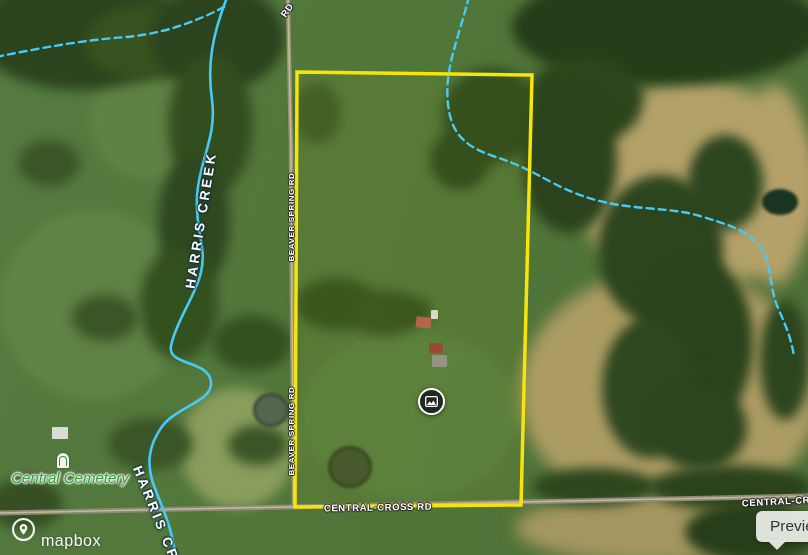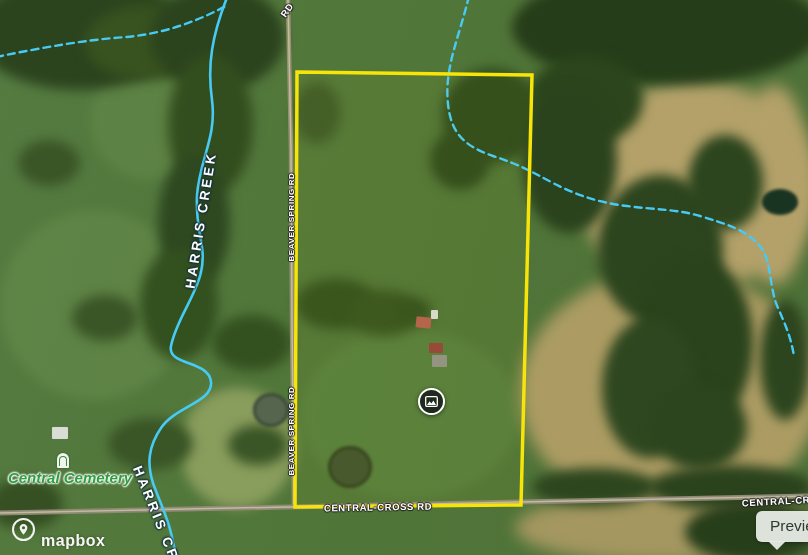--- a/index.html
+++ b/index.html
@@ -13,21 +13,21 @@
   .bld{position:absolute; filter:blur(.4px); border-radius:1px;}
   svg.lines{position:absolute; left:0; top:0; z-index:5;}
   .lbl{
     position:absolute; z-index:6; white-space:nowrap; color:#fff; font-weight:700;
     text-shadow:-1px 0 2px #15313c,1px 0 2px #15313c,0 -1px 2px #15313c,0 1px 2px #15313c;
   }
   .creek-lbl{font-size:13.5px; letter-spacing:3px;}
   .road-lbl{font-size:8px; letter-spacing:.6px;
     text-shadow:-1px 0 1px #222,1px 0 1px #222,0 -1px 1px #222,0 1px 1px #222;}
   .cem-lbl{
-    font-size:15px; font-style:italic; font-weight:700; color:#2f9e3f;
+    font-size:15px; font-style:italic; font-weight:400; color:#2f9e3f;
     text-shadow:-1px 0 2px #fff,1px 0 2px #fff,0 -1px 2px #fff,0 1px 2px #fff;
   }
   .cc{transform:translate(-50%,-50%);}
   .marker{
     position:absolute; z-index:7; width:27px; height:27px; border-radius:50%;
     background:rgba(14,17,20,.78); border:2px solid #fff; box-sizing:border-box;
     display:flex; align-items:center; justify-content:center;
     box-shadow:0 1px 4px rgba(0,0,0,.5);
   }
   .tomb{
@@ -40,21 +40,21 @@
   .mapbox{
     position:absolute; left:12px; top:508px; z-index:9;
     display:flex; align-items:center; gap:6px;
   }
   .mapbox .ring{
     width:23px; height:23px; border-radius:50%; box-sizing:border-box;
     display:flex; align-items:center; justify-content:center;
     border:2px solid rgba(255,255,255,.92);
   }
   .mapbox .word{
-    color:rgba(255,255,255,.95); font-size:16px; font-weight:700; letter-spacing:.5px;
+    color:rgba(255,255,255,.95); font-size:16px; font-weight:400; letter-spacing:.5px;
     text-shadow:0 0 3px rgba(0,0,0,.45);
     margin-top:24px;
   }
   .preview{
     position:absolute; left:756px; top:511px; z-index:9;
     background:rgba(231,236,230,.95); color:#2e3a32;
     font-size:15.5px; padding:6px 14px 7px 14px; border-radius:6px;
     box-shadow:0 1px 3px rgba(0,0,0,.3);
   }
   .preview-tip{

